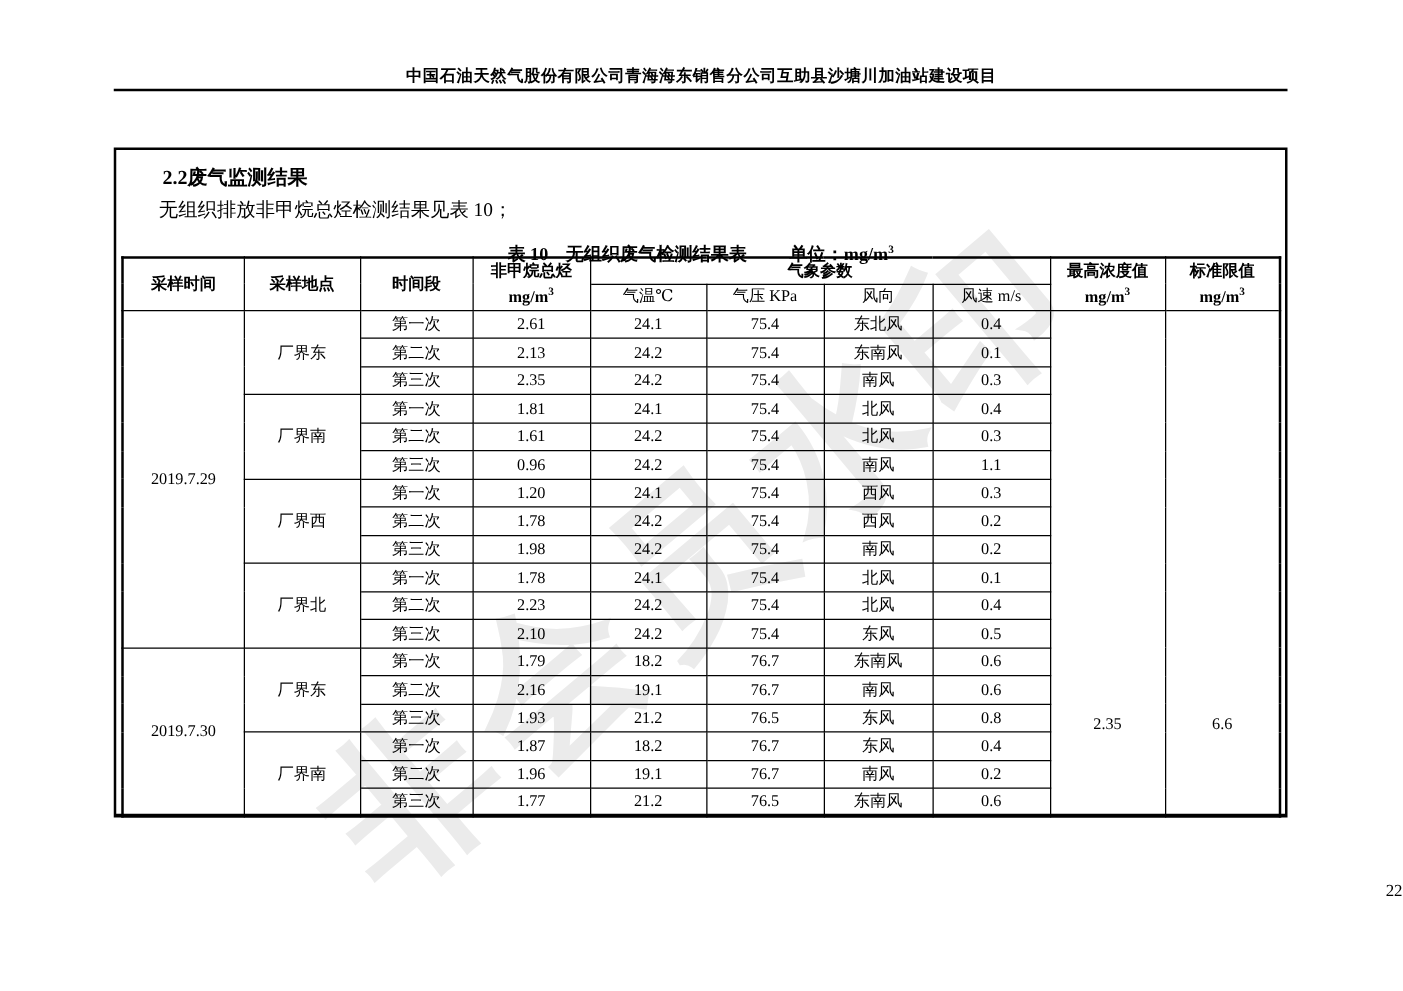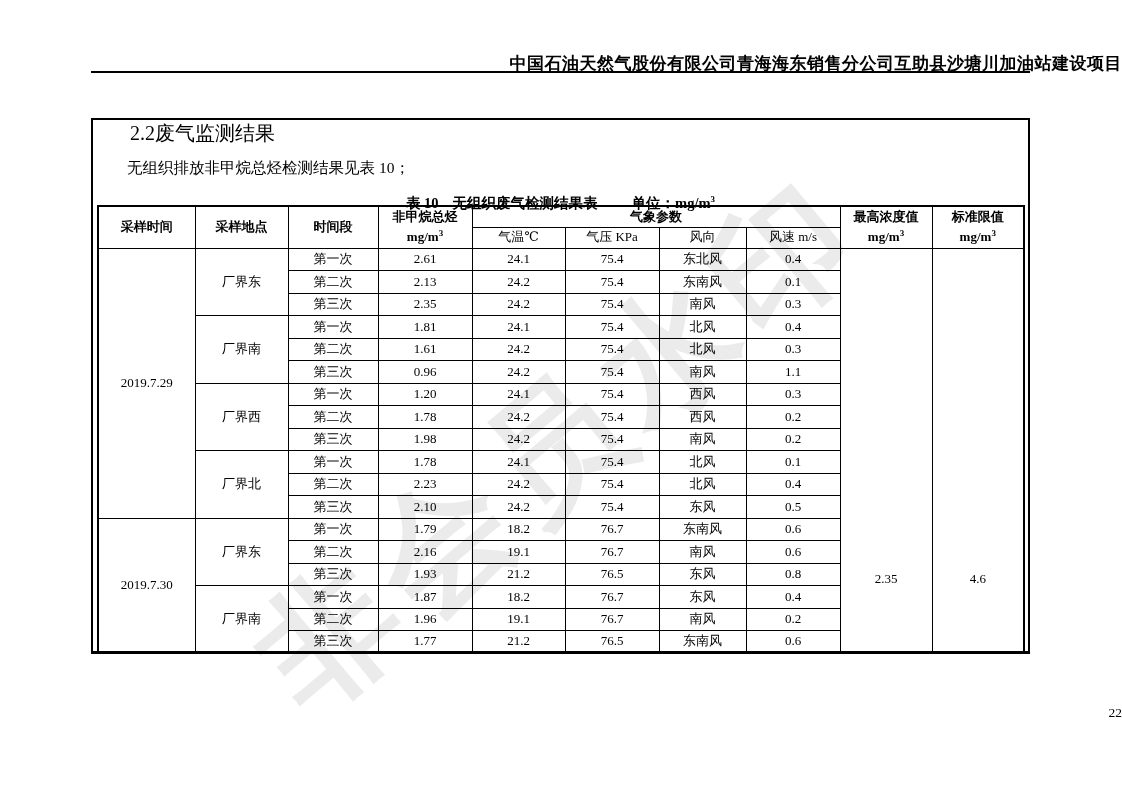--- a/index.html
+++ b/index.html
@@ -8,29 +8,29 @@
     font-family:"Liberation Serif","DejaVu Serif",serif;color:#000;overflow:hidden;
   }
   .watermark{
     position:absolute;left:560px;top:445px;z-index:0;
     transform:translate(-50%,-50%) rotate(-40deg);
     font-size:135px;font-weight:700;letter-spacing:12px;color:#ebebeb;
     white-space:nowrap;user-select:none;pointer-events:none;
   }
   .doc{position:absolute;left:0;top:0;width:1122px;height:793px;z-index:1;}
   .hdr{
-    position:absolute;left:0;top:52px;width:1122px;text-align:right;
-    font-size:17px;font-weight:700;letter-spacing:0.5px;
+    position:absolute;left:0;top:52px;width:1122px;text-align:center;
+    font-size:13px;font-weight:700;letter-spacing:0.5px;
   }
   .hdr-rule{position:absolute;left:91px;top:71px;width:939px;height:2px;background:#000;}
   .frame{
     position:absolute;left:91px;top:118px;width:935px;height:531px;
     border:2px solid #000;border-bottom:3px solid #000;
   }
-  .sec{position:absolute;left:37px;top:0;font-size:20px;font-weight:400;}
+  .sec{position:absolute;left:37px;top:12px;font-size:16px;font-weight:700;}
   .intro{position:absolute;left:34px;top:38px;font-size:15.5px;}
   .ttitle{position:absolute;left:0;top:74px;width:935px;text-align:center;font-size:14.5px;font-weight:700;}
   .ttitle .tt-main{margin-left:14px;}
   .ttitle .tt-unit{margin-left:34px;}
   sup{font-size:9px;}
   table.mon{
     position:absolute;left:4px;top:85px;width:926px;height:447px;
     border-collapse:collapse;table-layout:fixed;background:transparent;padding-left:30px;
   }
   table.mon th,table.mon td{
@@ -112,21 +112,21 @@
             <td>第一次</td>
             <td>2.61</td>
             <td>24.1</td>
             <td>75.4</td>
             <td>东北风</td>
             <td>0.4</td>
             <td rowspan="18" class="c-merged">
               <div class="offset">2.35</div>
             </td>
             <td rowspan="18" class="c-merged">
-              <div class="offset">4.6</div>
+              <div class="offset">6.6</div>
             </td>
           </tr>
           <tr>
             <td>第二次</td>
             <td>2.13</td>
             <td>24.2</td>
             <td>75.4</td>
             <td>东南风</td>
             <td>0.1</td>
           </tr>

